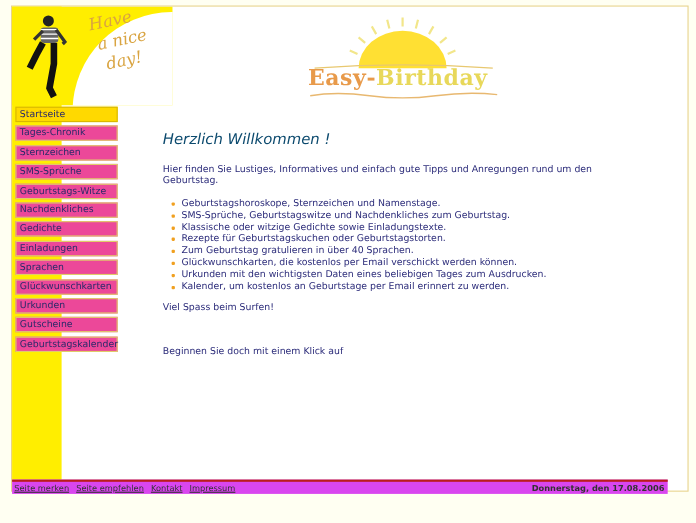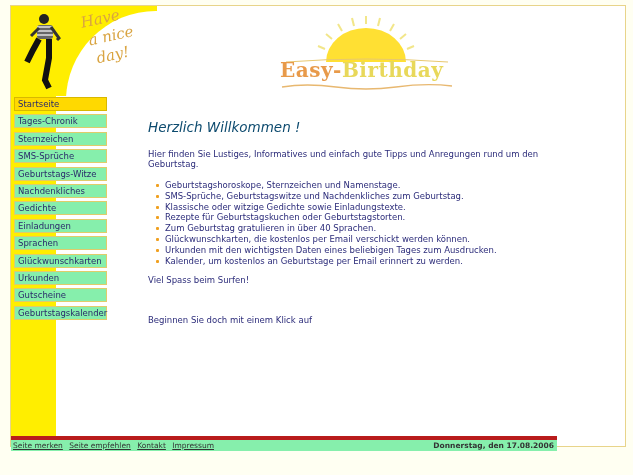--- a/index.html
+++ b/index.html
@@ -10,31 +10,31 @@
   .header-art .bg{position:absolute;left:0;top:0;width:146px;height:90px;background:#ffee00;}
   .header-art .white-arc{position:absolute;left:55px;top:5px;width:180px;height:180px;border-radius:50%;background:#fff;}
   .mime{position:absolute;left:12px;top:4px;}
   .nice-text{position:absolute;left:68px;top:8px;color:#d9a441;font-family:"DejaVu Serif",serif;font-style:italic;font-size:15px;line-height:19px;transform:rotate(-12deg);transform-origin:left top;}
   .nice-text span{display:block;}
   .logo{position:absolute;left:265px;top:6px;width:180px;height:80px;}
   .logo-text{position:absolute;left:4px;top:46px;font-family:"DejaVu Serif",serif;font-weight:bold;font-size:20px;letter-spacing:0.5px;}
   .logo-text .a{color:#e89a4a;}
   .logo-text .b{color:#e8d85a;}
   .sidebar{position:absolute;left:3px;top:91px;width:93px;}
-  .nav-item{display:block;height:12px;margin-bottom:3.4px;border:1px solid #e0cc6a;background:#86efac;font-size:8.5px;line-height:12px;color:#2a2a6a;padding-left:3px;box-sizing:content-box;white-space:nowrap;cursor:pointer;}
+  .nav-item{display:block;height:12px;margin-bottom:3.4px;border:1px solid #e0cc6a;background:#ec4899;font-size:8.5px;line-height:12px;color:#2a2a6a;padding-left:3px;box-sizing:content-box;white-space:nowrap;cursor:pointer;}
   .nav-item.active{background:#ffd900;border-color:#d8b800;}
   .content{position:absolute;left:137px;top:113px;width:400px;color:#2c2c7a;}
   .title{font-family:"DejaVu Sans",sans-serif;font-size:13.5px;color:#0c4a6e;margin:0 0 14px 0;font-weight:normal;font-style:italic;}
   .p{font-size:8.5px;line-height:10px;margin:0;}
   .intro{margin-bottom:11px;}
   ul.features{list-style:none;margin:0 0 9px 0;padding:0 0 0 8px;}
   ul.features li{font-size:8.5px;line-height:10.8px;position:relative;padding-left:9px;}
   ul.features li::before{content:"";position:absolute;left:0;top:4px;width:3px;height:3px;background:#f0a020;border-radius:1px;}
   .spass{margin-bottom:30px;}
-  .footer{position:absolute;left:0;top:430px;width:546px;height:11px;background:#86efac;border-top:4px solid #b91c1c;}
+  .footer{position:absolute;left:0;top:430px;width:596px;height:11px;background:#d946ef;border-top:2px solid #b91c1c;}
   .footer-links{position:absolute;left:2px;top:0;font-size:7.5px;line-height:11px;}
   .footer-links a{color:#333;text-decoration:underline;margin-right:4px;cursor:pointer;}
   .footer-date{position:absolute;right:3px;top:0;font-size:7.5px;line-height:11px;font-weight:bold;color:#333;}
 </style>
 </head>
 <body>
 
 <div class="frame">
   <div class="yellow-col"></div>
 

